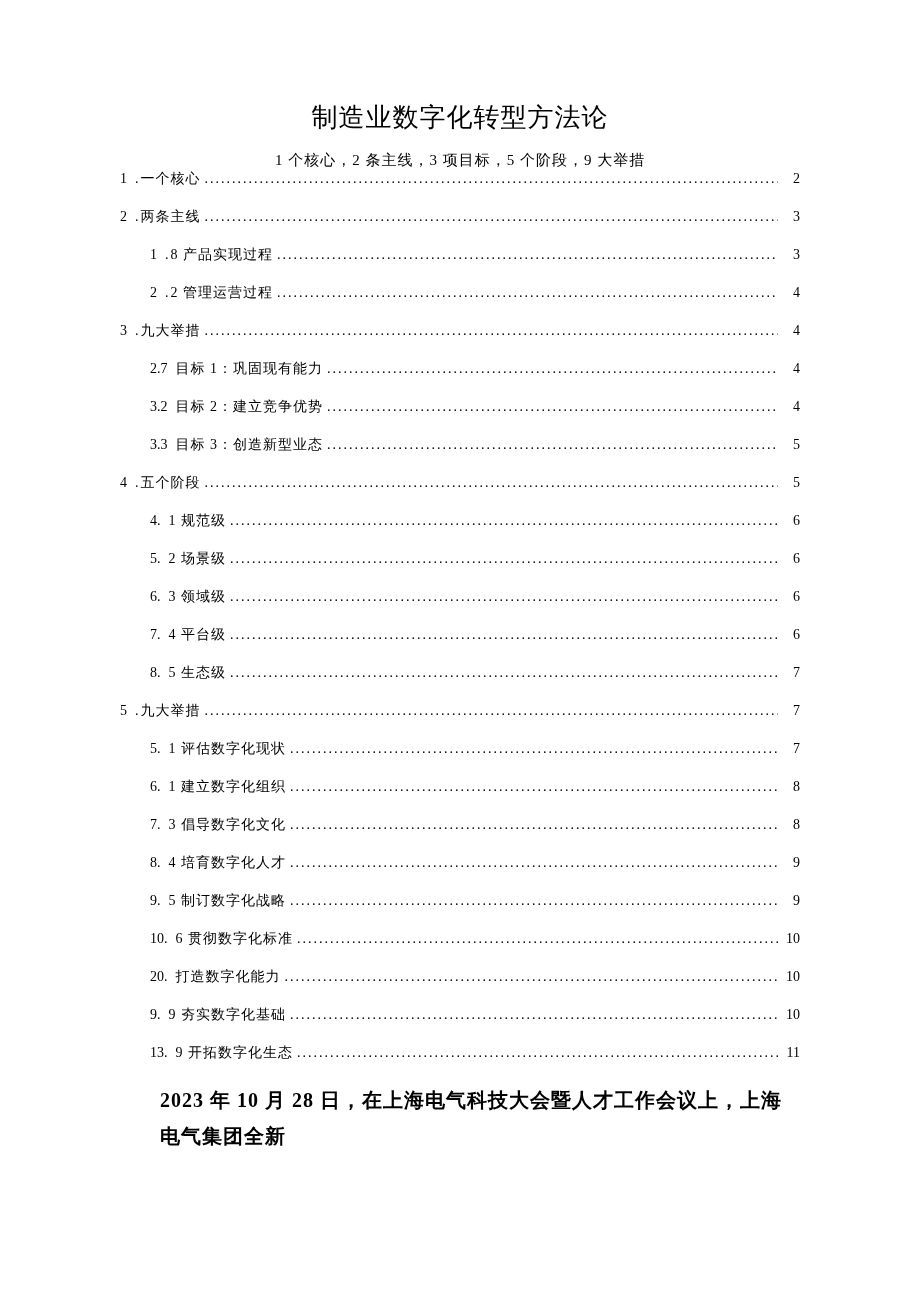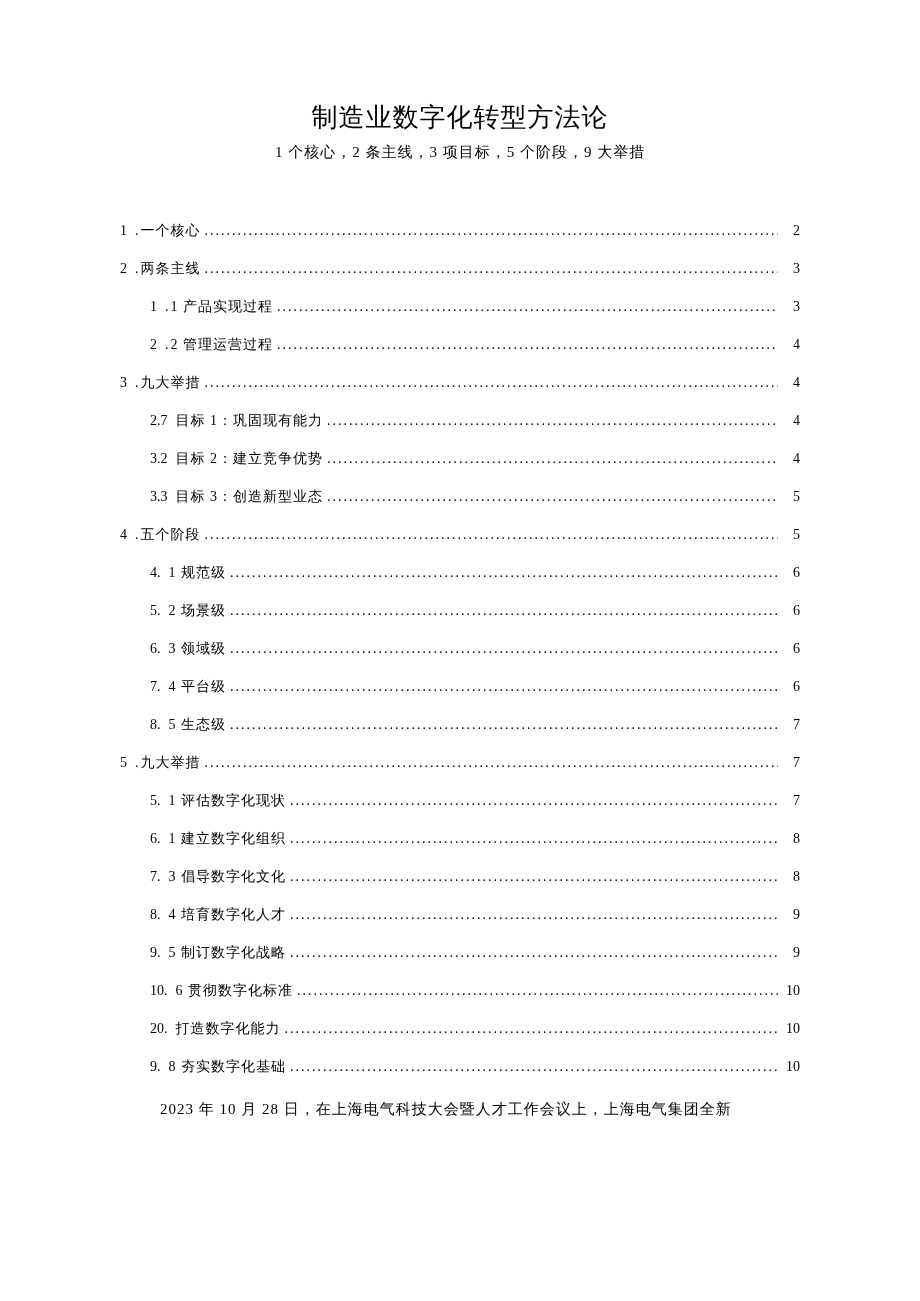--- a/index.html
+++ b/index.html
@@ -15,27 +15,26 @@
       position: relative;
       color: #000;
     }
     .page {
       padding: 100px 120px 60px 120px;
     }
     .title {
       text-align: center;
       font-size: 26px;
       font-weight: normal;
-      margin-bottom: 8px;
+      margin-bottom: 16px;
       letter-spacing: 1px;
     }
     .subtitle {
       text-align: center;
       font-size: 15px;
-      margin-bottom: 60px;
       letter-spacing: 1px;
     }
     .toc {
       font-size: 14px;
     }
     .toc-row {
       display: flex;
       align-items: baseline;
       margin-bottom: 20px;
       white-space: nowrap;
@@ -69,23 +68,24 @@
       content: "..................................................................................................................................";
     }
     .toc-page {
       flex-shrink: 0;
       min-width: 18px;
       text-align: right;
     }
     .footer-text {
       margin-top: 18px;
       margin-left: 40px;
-      font-size: 15px;
+      font-size: 20px;
       letter-spacing: 1px;
       line-height: 1.8;
+      font-weight: bold;
     }
   </style>
 </head>
 <body>
 
 <div class="page">
   <h1 class="title">制造业数字化转型方法论</h1>
   <div class="subtitle">1 个核心，2 条主线，3 项目标，5 个阶段，9 大举措</div>
 
   <div class="toc" id="toc">
@@ -99,21 +99,21 @@
       <div class="toc-row level1">
         <span class="toc-num">2</span>
         <span class="toc-sep">  .</span>
         <span class="toc-label">两条主线</span>
         <span class="toc-dots"></span>
         <span class="toc-page">3</span>
       </div>
       <div class="toc-row level2">
         <span class="toc-num">1</span>
         <span class="toc-sep">  .</span>
-        <span class="toc-label">1 产品实现过程</span>
+        <span class="toc-label">8 产品实现过程</span>
         <span class="toc-dots"></span>
         <span class="toc-page">3</span>
       </div>
       <div class="toc-row level2">
         <span class="toc-num">2</span>
         <span class="toc-sep">  .</span>
         <span class="toc-label">2 管理运营过程</span>
         <span class="toc-dots"></span>
         <span class="toc-page">4</span>
       </div>
@@ -223,20 +223,26 @@
         <span class="toc-page">10</span>
       </div>
       <div class="toc-row level2">
         <span class="toc-num">20.</span>
         <span class="toc-label">   打造数字化能力</span>
         <span class="toc-dots"></span>
         <span class="toc-page">10</span>
       </div>
       <div class="toc-row level2">
         <span class="toc-num">9.</span>
-        <span class="toc-label">8 夯实数字化基础</span>
+        <span class="toc-label">9 夯实数字化基础</span>
         <span class="toc-dots"></span>
         <span class="toc-page">10</span>
+      </div>
+      <div class="toc-row level2">
+        <span class="toc-num">13.</span>
+        <span class="toc-label">9 开拓数字化生态</span>
+        <span class="toc-dots"></span>
+        <span class="toc-page">11</span>
       </div>
     </div>
 
   <div class="footer-text">2023 年 10 月 28 日，在上海电气科技大会暨人才工作会议上，上海电气集团全新</div>
 </div>
 
 </body></html>

